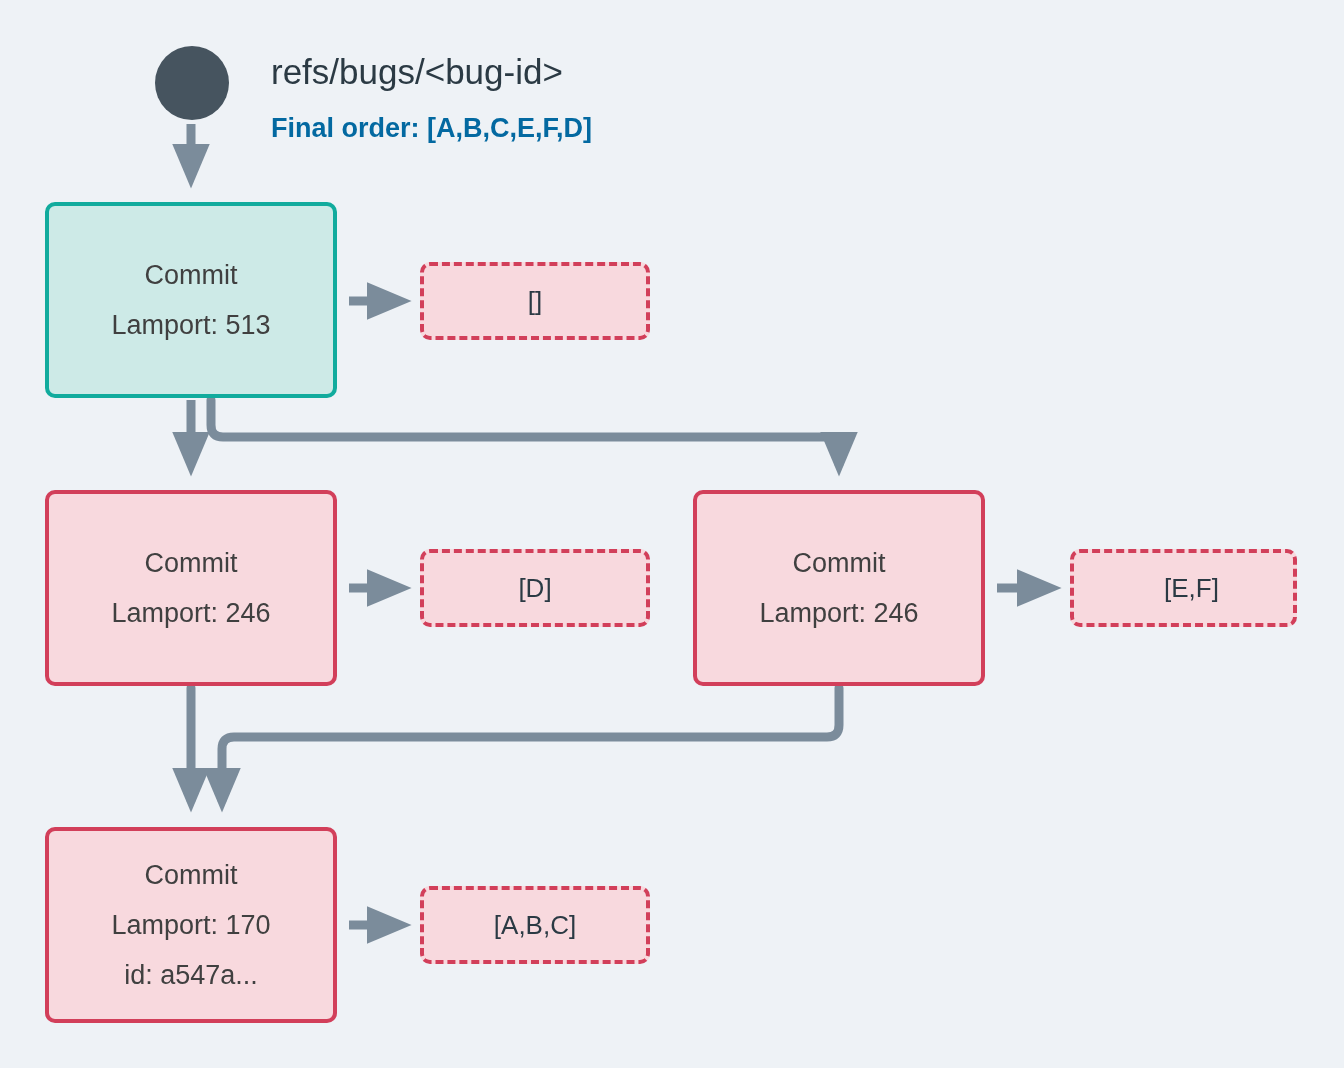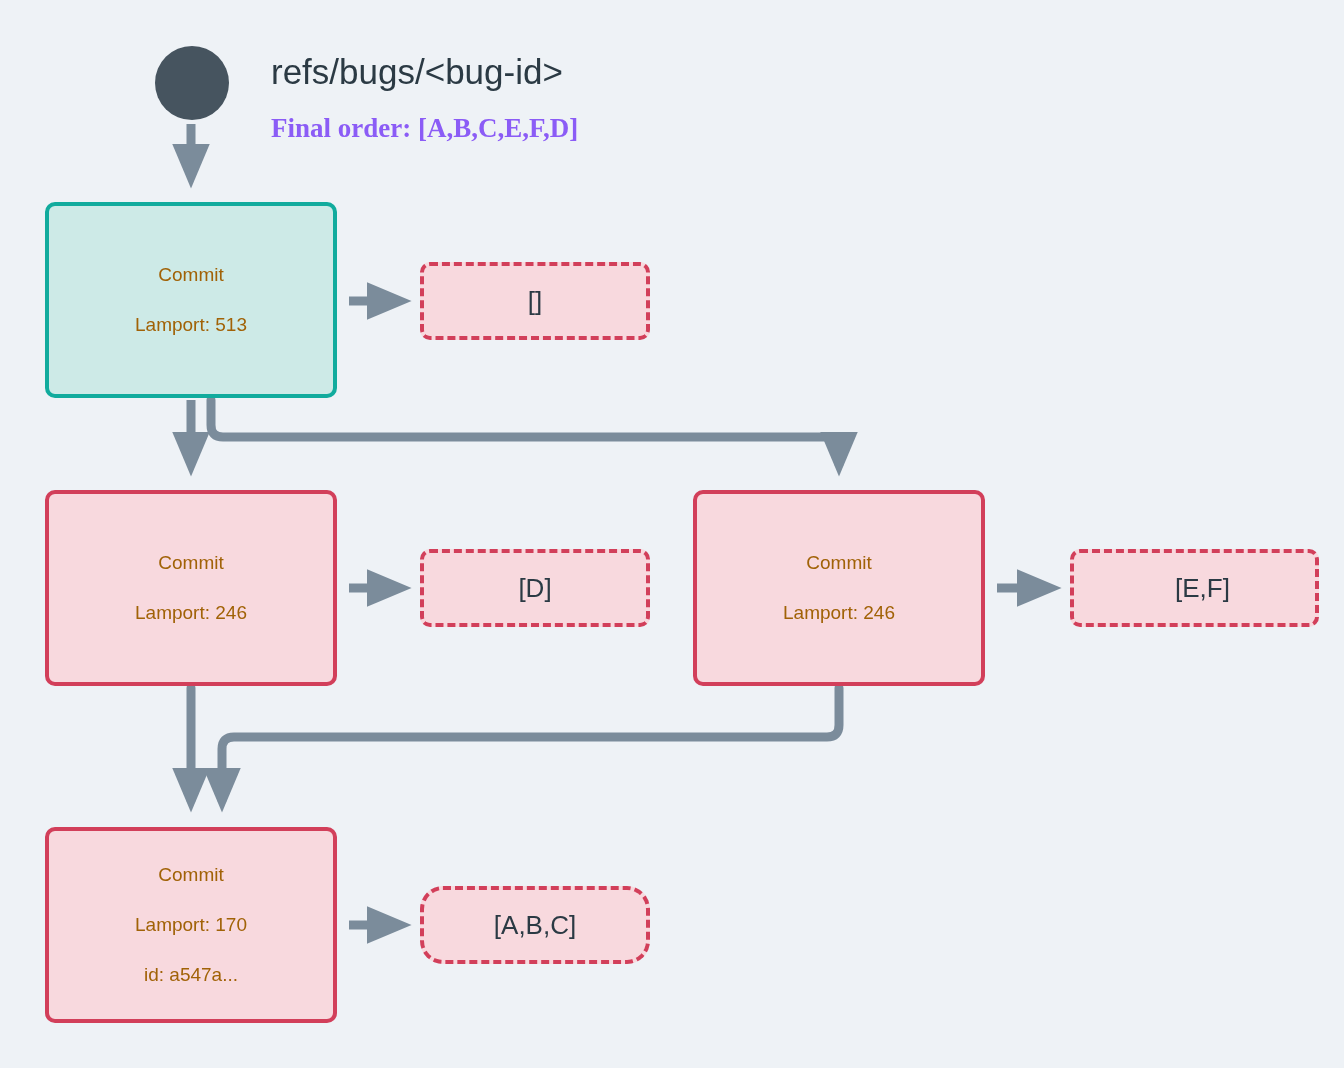--- a/index.html
+++ b/index.html
@@ -48,23 +48,22 @@
     color: #2b3a44;
     white-space: nowrap;
   }
   .final-order {
     position: absolute;
     left: 271px;
     top: 111px;
     font-size: 27px;
     line-height: 34px;
     font-weight: bold;
-    color: #8b5cf6;
+    color: #0369a1;
     white-space: nowrap;
-    font-family: Liberation Serif, serif;
   }
   
   .commit {
     position: absolute;
     box-sizing: border-box;
     width: 292px;
     height: 196px;
     border-radius: 10px;
     border: 4px solid #d23f5a;
     background: #f8d9de;
@@ -72,23 +71,23 @@
     flex-direction: column;
     align-items: center;
     justify-content: center;
     text-align: center;
   }
   .commit.teal {
     border-color: #11ab9d;
     background: #cdeae7;
   }
   .commit .line {
-    font-size: 19px;
+    font-size: 27px;
     line-height: 50px;
-    color: #a16207;
+    color: #404040;
     white-space: nowrap;
   }
   
   .payload {
     position: absolute;
     box-sizing: border-box;
     height: 78px;
     border-radius: 10px;
     border: 4px dashed #d23f5a;
     background: #f8d9de;
@@ -102,22 +101,22 @@
     white-space: nowrap;
   }
   
   #commit-root      { left: 45px;  top: 202px; }
   #commit-left-mid  { left: 45px;  top: 490px; }
   #commit-right-mid { left: 693px; top: 490px; }
   #commit-bottom    { left: 45px;  top: 827px; }
 
   #payload-root     { left: 420px;  top: 262px; width: 230px; }
   #payload-left-mid { left: 420px;  top: 549px; width: 230px; }
-  #payload-right-mid{ left: 1070px; top: 549px; width: 249px; padding-left: 16px; }
-  #payload-bottom   { left: 420px;  top: 886px; width: 230px; border-radius: 23px; }
+  #payload-right-mid{ left: 1070px; top: 549px; width: 227px; padding-left: 16px; }
+  #payload-bottom   { left: 420px;  top: 886px; width: 230px; }
 </style>
 </head>
 <body>
 
 <div id="stage">
 
   <svg id="edges" viewBox="0 0 1344 1068" width="1344" height="1068">
     <defs>
       <marker id="arrow" markerWidth="5" markerHeight="4.2" refX="3.6" refY="2.1" orient="auto" markerUnits="strokeWidth">
         <path d="M0,0 L5,2.1 L0,4.2 z" fill="#7b8c9b"></path>

